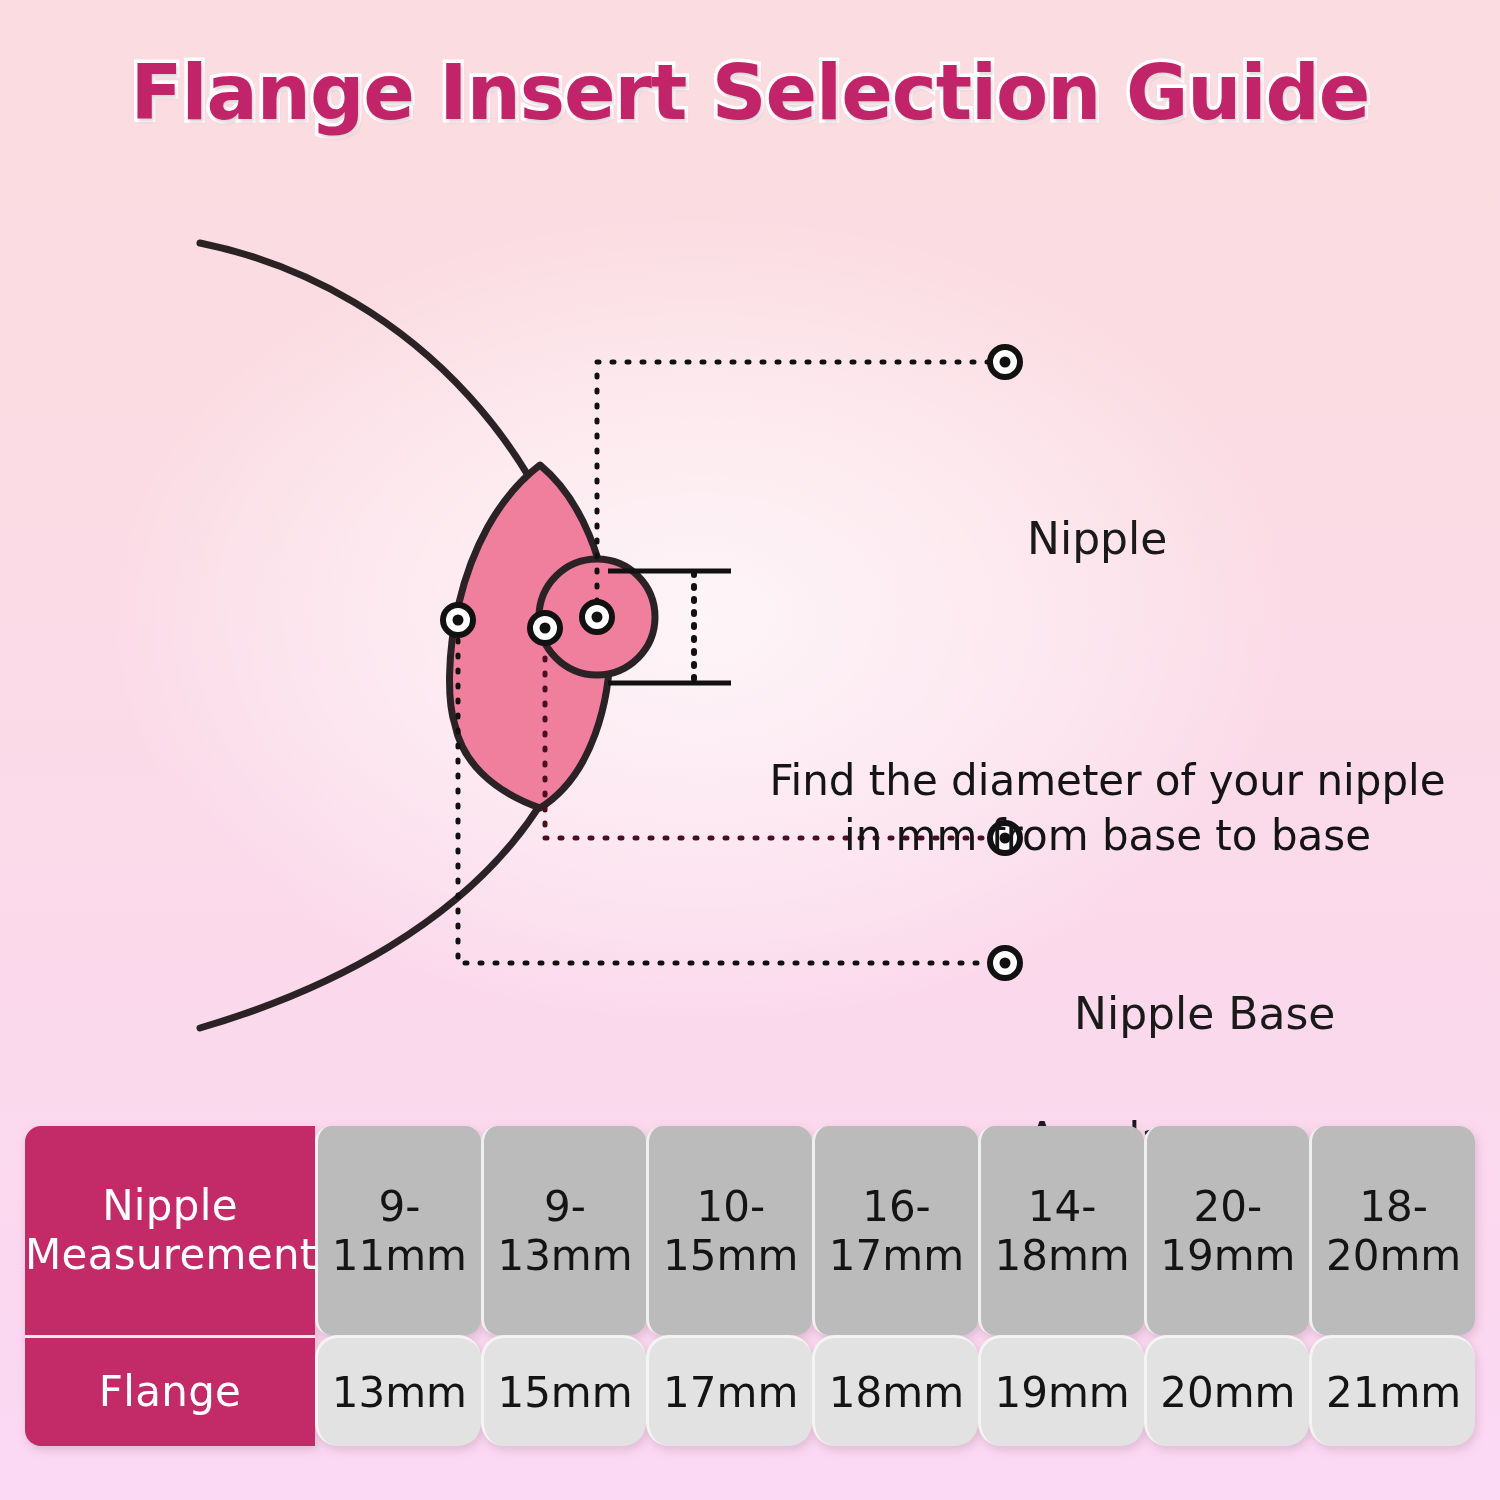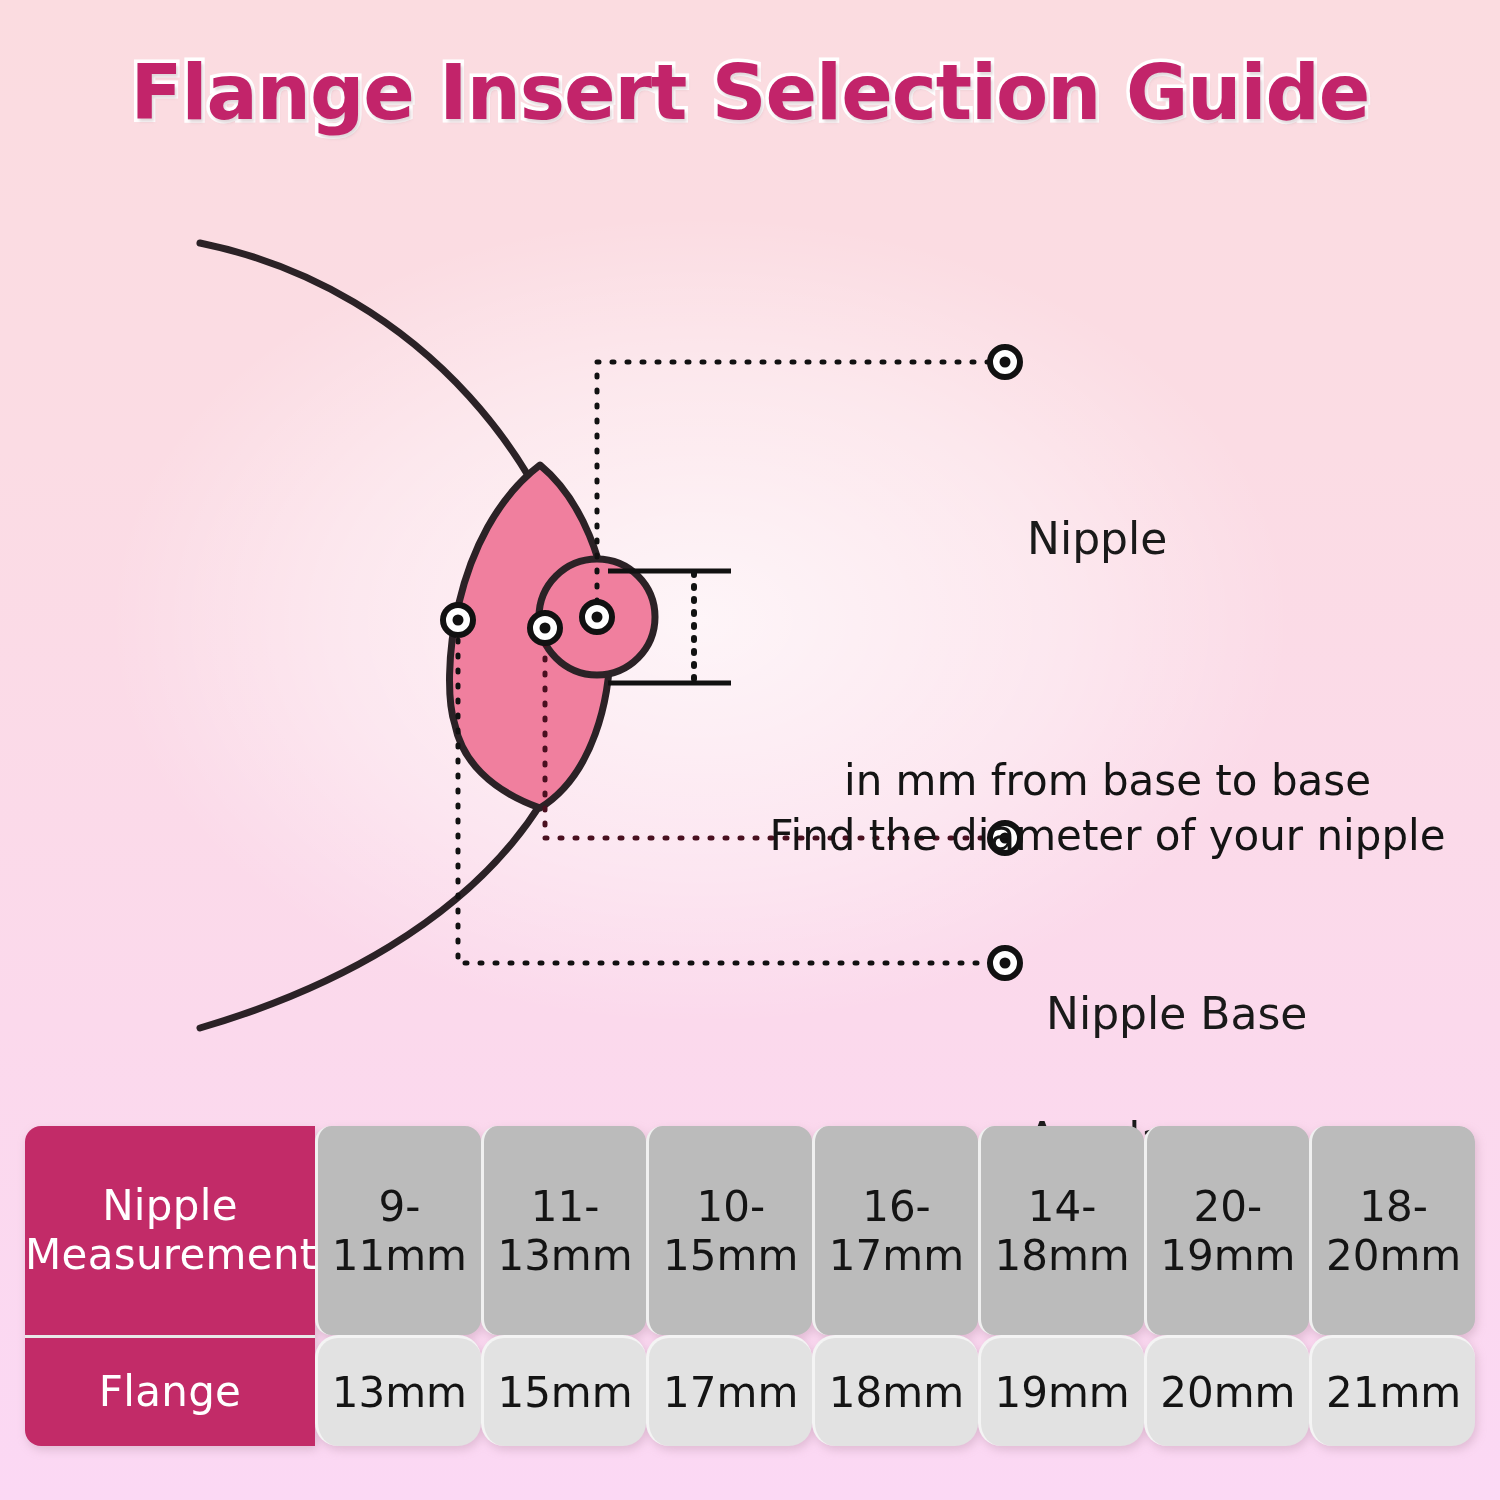--- a/index.html
+++ b/index.html
@@ -54,21 +54,21 @@
 
   .diag-label {
     position: absolute;
     font-family: "DejaVu Sans", "Liberation Sans", sans-serif;
     font-size: 44px;
     color: #1A1A1A;
     white-space: nowrap;
     line-height: 1;
   }
   #label-nipple      { left: 1027px; top: 337px; }
-  #label-nipple-base { left: 1046px; top: 812px; text-align: right; }
+  #label-nipple-base { left: 1074px; top: 812px; text-align: right; }
   #label-areola      { left: 1027px; top: 937px; }
 
   #instruction {
     position: absolute;
     left: 745px;
     top: 574px;
     width: 725px;
     text-align: center;
     font-family: "DejaVu Sans", "Liberation Sans", sans-serif;
     font-size: 42px;
@@ -186,35 +186,35 @@
       </g>
     </svg>
 
     <div class="diag-label" id="label-nipple">Nipple</div>
 
     <div class="diag-label" id="label-nipple-base">Nipple Base</div>
 
     <div class="diag-label" id="label-areola">Areola</div>
 
     <div id="instruction">
+      <div>Find the diameter of your nipple</div>
       <div>in mm from base to base</div>
-      <div>Find the diameter of your nipple</div>
     </div>
   </div>
 
   <div id="table-wrap">
     <table id="size-table">
       <tbody>
         <tr class="row-measurement">
           <td class="rowhead">
             <div>Nipple</div>
             <div>Measurement</div>
           </td>
           <td class="hcell">9-11mm</td>
-          <td class="hcell">11-13mm</td>
+          <td class="hcell">9-13mm</td>
           <td class="hcell">10-15mm</td>
           <td class="hcell">16-17mm</td>
           <td class="hcell">14-18mm</td>
           <td class="hcell">20-19mm</td>
           <td class="hcell">18-20mm</td>
         </tr>
         <tr class="row-flange">
           <td class="rowhead">Flange</td>
           <td class="vcell">13mm</td>
           <td class="vcell">15mm</td>

